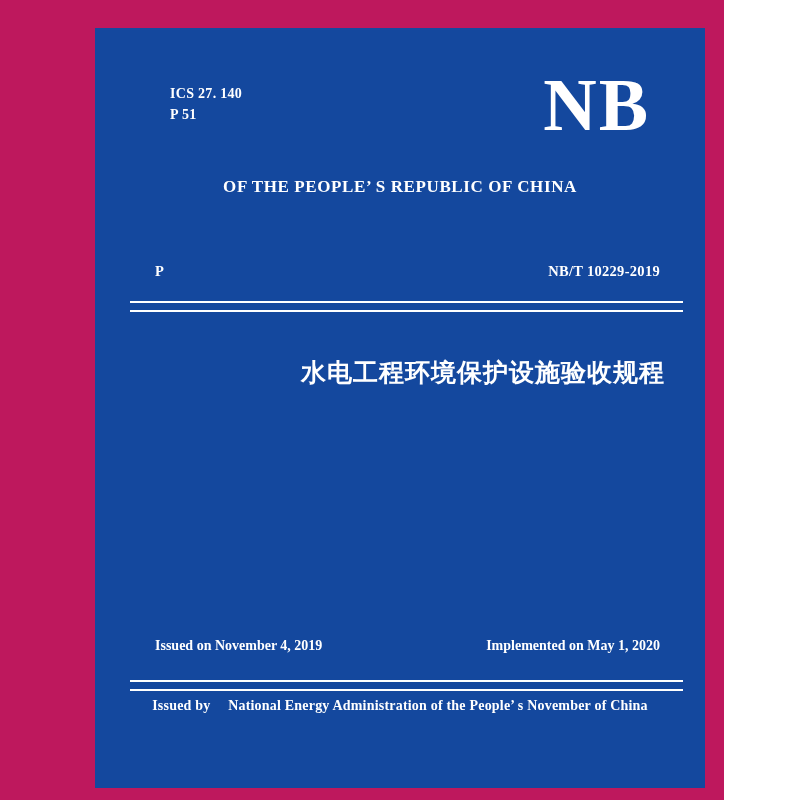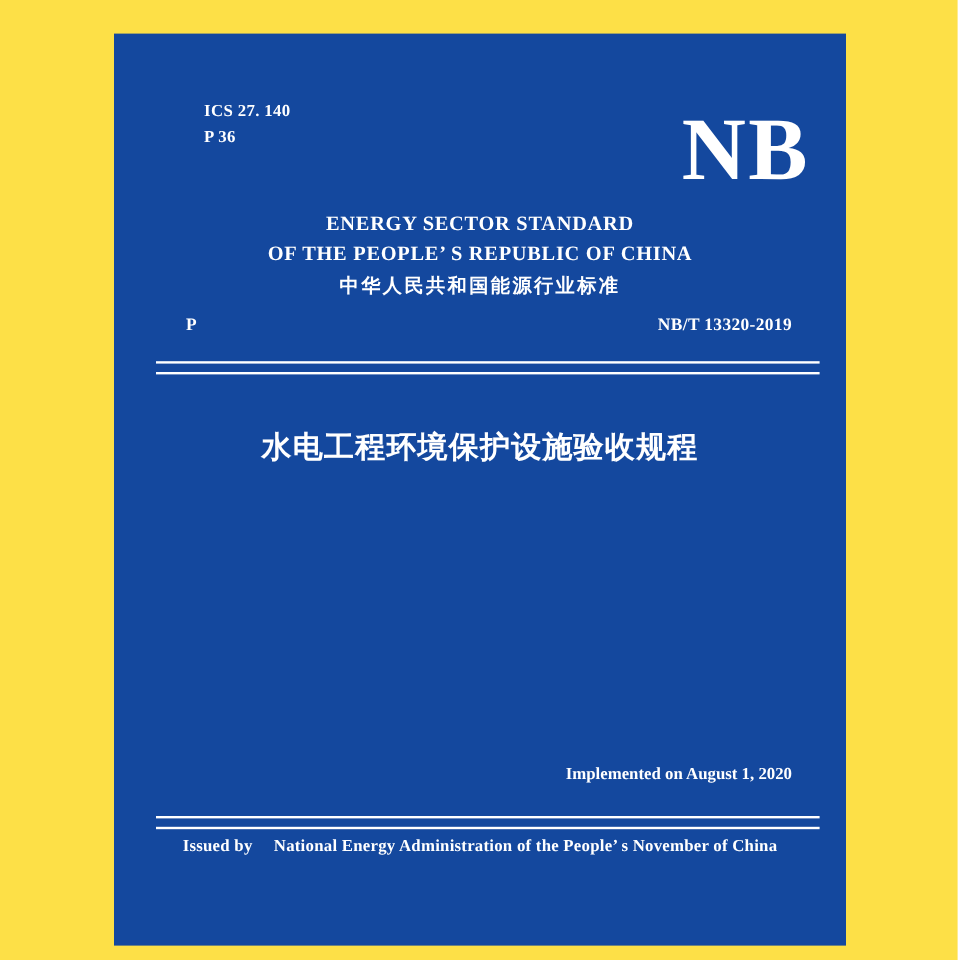--- a/index.html
+++ b/index.html
@@ -2,23 +2,23 @@
 <html><head>
 <meta charset="utf-8">
 <style>
   html, body {
     margin: 0;
     padding: 0;
     background: #ffffff;
   }
   .page {
     position: relative;
-    width: 798px;
+    width: 724px;
     height: 800px;
-    background: #fde047;
+    background: #be185d;
     overflow: hidden;
     font-family: "Liberation Serif", serif;
   }
   .cover {
     position: absolute;
     left: 95px;
     top: 28px;
     width: 610px;
     height: 760px;
     background: #14489e;
@@ -29,29 +29,28 @@
     left: 75px;
     top: 55px;
     color: #ffffff;
     font-weight: bold;
     font-size: 14px;
     line-height: 21px;
     letter-spacing: 0.3px;
   }
   .nb-logo {
     position: absolute;
-    right: 30px;
+    right: 55px;
     top: 38px;
     color: #ffffff;
     font-weight: bold;
     font-size: 74px;
     letter-spacing: 2px;
     line-height: 78px;
     font-family: "Liberation Serif", serif;
-    margin-top: 20px;
   }
   
   .std-title {
     position: absolute;
     left: 0;
     right: 0;
     top: 146px;
     text-align: center;
     color: #ffffff;
   }
@@ -114,20 +113,21 @@
     line-height: 36px;
     letter-spacing: 0.2px;
   }
   .main-title .cn {
     font-weight: bold;
     font-size: 25px;
     line-height: 46px;
     letter-spacing: 1px;
     font-family: "DejaVu Sans", sans-serif;
     margin-top: 2px;
+    text-align: right;
   }
   
   .dates {
     position: absolute;
     left: 60px;
     right: 45px;
     top: 610px;
     color: #ffffff;
     font-weight: bold;
     font-size: 14px;
@@ -154,45 +154,44 @@
   }
 </style>
 </head>
 <body>
 
 <div class="page">
   <div class="cover">
 
     <div class="ics-block">
       <div>ICS 27. 140</div>
-      <div>P 36</div>
+      <div>P 51</div>
     </div>
 
     <div class="nb-logo">NB</div>
 
     <div class="std-title">
-      <div class="line1">ENERGY SECTOR STANDARD</div>
       <div class="line2">OF THE PEOPLE’ S REPUBLIC OF CHINA</div>
-      <div class="line3">中华人民共和国能源行业标准</div>
     </div>
 
     <div class="code-row clearfix">
       <div class="left">P</div>
-      <div class="right">NB/T 13320-2019</div>
+      <div class="right">NB/T 10229-2019</div>
     </div>
 
     <div class="rule top"></div>
     <div class="rule mid"></div>
 
     <div class="main-title">
       <div class="cn">水电工程环境保护设施验收规程</div>
     </div>
 
     <div class="dates clearfix">
-      <div class="impl">Implemented on August 1, 2020</div>
+      <div class="issued">Issued on November 4, 2019</div>
+      <div class="impl">Implemented on May 1, 2020</div>
     </div>
 
     <div class="rule bottom1"></div>
     <div class="rule bottom2"></div>
 
     <div class="issuer">
       <span class="by">Issued by</span>
       <span>National Energy Administration of the People’ s November of China</span>
     </div>
 

